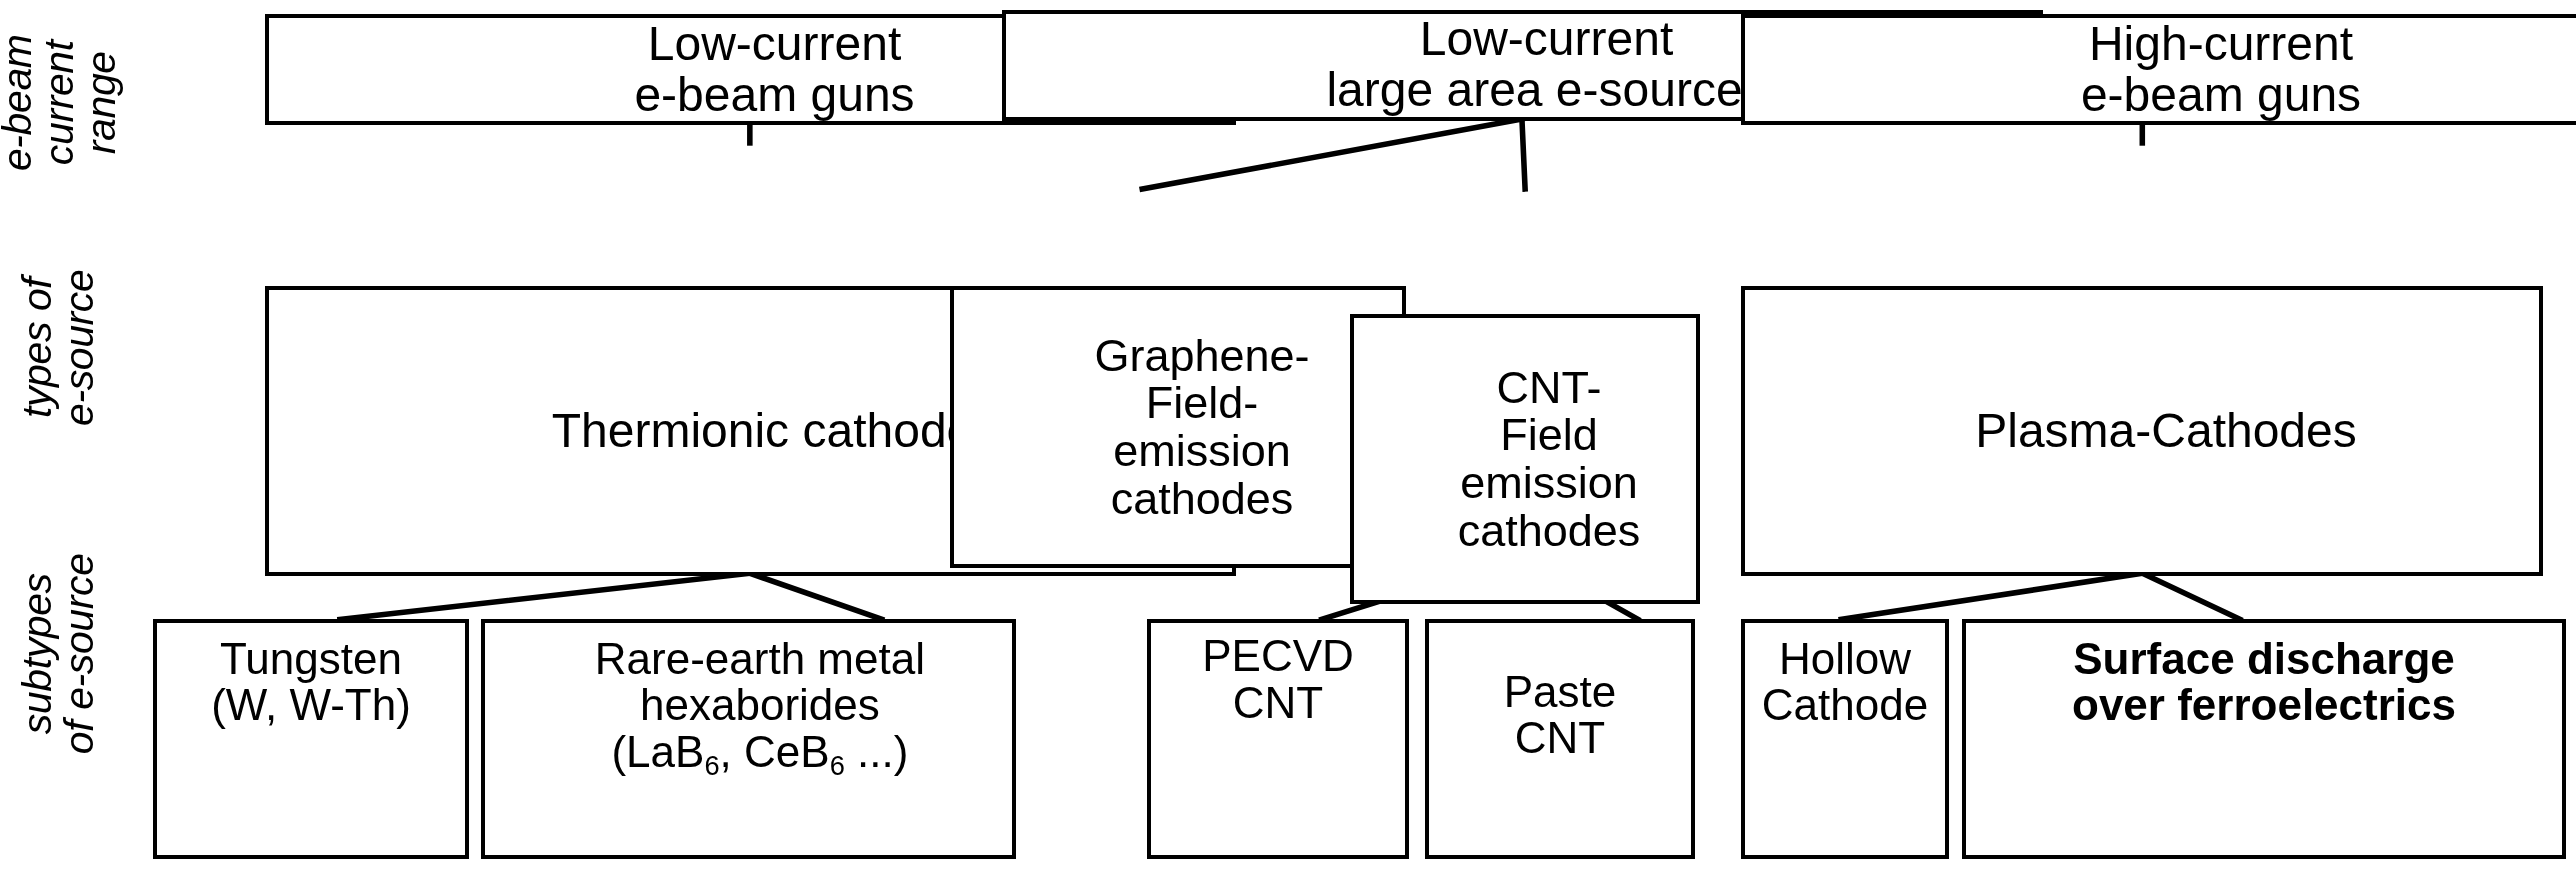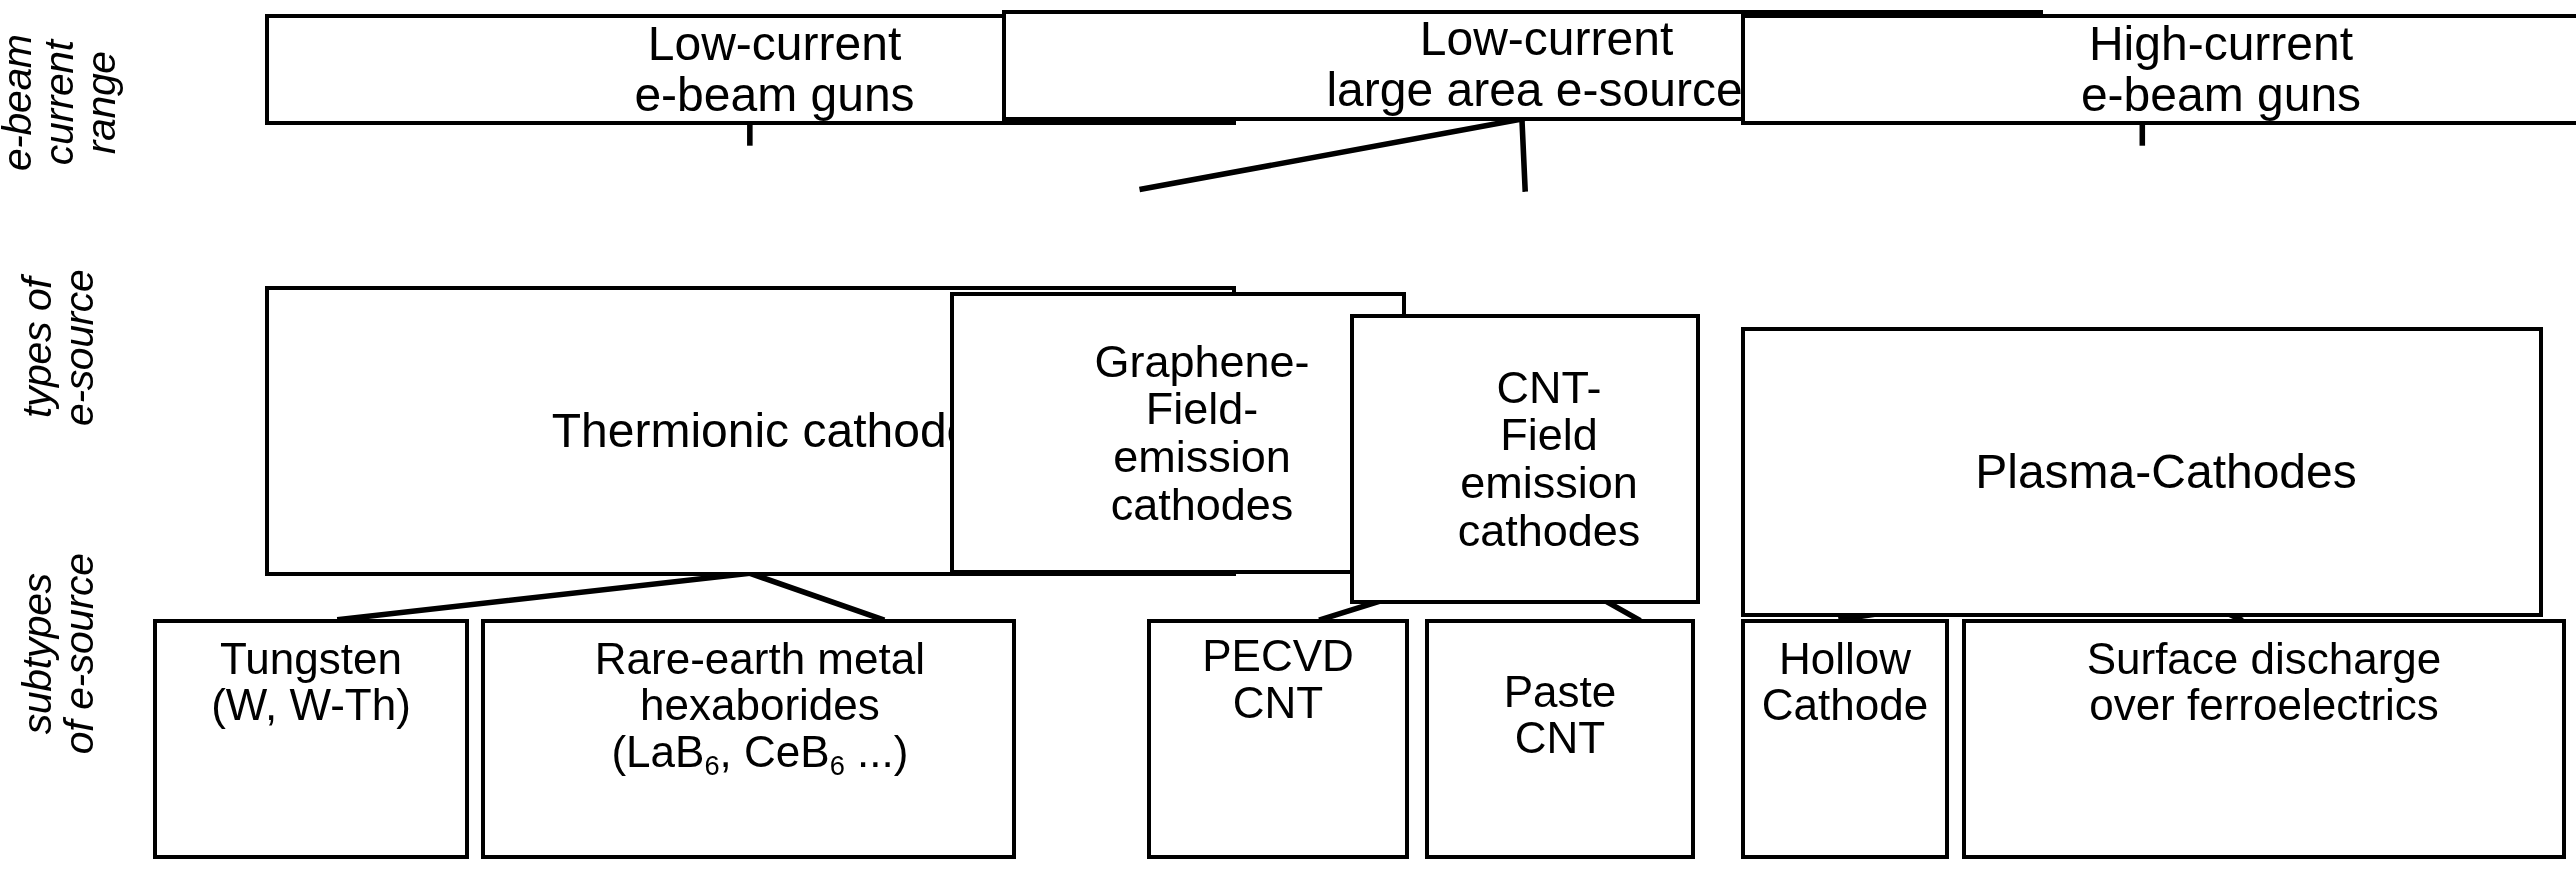--- a/index.html
+++ b/index.html
@@ -114,35 +114,35 @@
 
   <div class="node-box center-v" style="left:1741px; top:14.3px; width:912px; height:111px;">
     <span class="node-text" style="font-size:48px;">High-current
 e-beam guns</span>
   </div>
 
   <div class="node-box center-v" style="left:265px; top:286px; width:971px; height:290px;">
     <span class="node-text" style="font-size:48px;">Thermionic cathodes</span>
   </div>
 
-  <div class="node-box center-v" style="left:950px; top:292px; width:456px; height:282px;text-align:center;">
+  <div class="node-box center-v" style="left:950px; top:286px; width:456px; height:282px;text-align:center;">
     <span class="node-text" style="font-size:45px;">Graphene-
 Field-
 emission
 cathodes</span>
   </div>
 
   <div class="node-box center-v" style="left:1350px; top:286px; width:350px; height:290px;margin-top:28px;">
     <span class="node-text" style="font-size:45px;">CNT-
 Field
 emission
 cathodes</span>
   </div>
 
-  <div class="node-box center-v" style="left:1741px; top:286px; width:802px; height:290px;margin-top:41px;">
+  <div class="node-box center-v" style="left:1741px; top:286px; width:802px; height:290px;">
     <span class="node-text" style="font-size:48px;">Plasma-Cathodes</span>
   </div>
 
   <div class="node-box top-v" style="left:153px; top:619px; width:316px; height:240px; padding-top:12.7px;">
     <span class="node-text" style="font-size:44px;">Tungsten
 (W, W-Th)</span>
   </div>
 
   <div class="node-box top-v" style="left:481px; top:619px; width:535px; height:240px; padding-top:12.7px;">
     <span class="node-text" style="font-size:44px; white-space:normal;padding-left:26px;">
@@ -160,19 +160,19 @@
   <div class="node-box top-v" style="left:1425px; top:619px; width:270px; height:240px; padding-top:12.7px;">
     <span class="node-text" style="font-size:44px;margin-top:33px;">Paste
 CNT</span>
   </div>
 
   <div class="node-box top-v" style="left:1741px; top:619px; width:208px; height:240px; padding-top:12.7px;">
     <span class="node-text" style="font-size:44px;">Hollow
 Cathode</span>
   </div>
 
-  <div class="node-box top-v" style="left:1962px; top:619px; width:604px; height:240px; padding-top:12.7px;">
+  <div class="node-box top-v" style="left:1962px; top:619px; width:604px; height:240px; padding-top:12.7px;font-weight:bold;">
     <span class="node-text" style="font-size:44px;">Surface discharge
 over ferroelectrics</span>
   </div>
 
 </div>
 
 
 </body></html>

